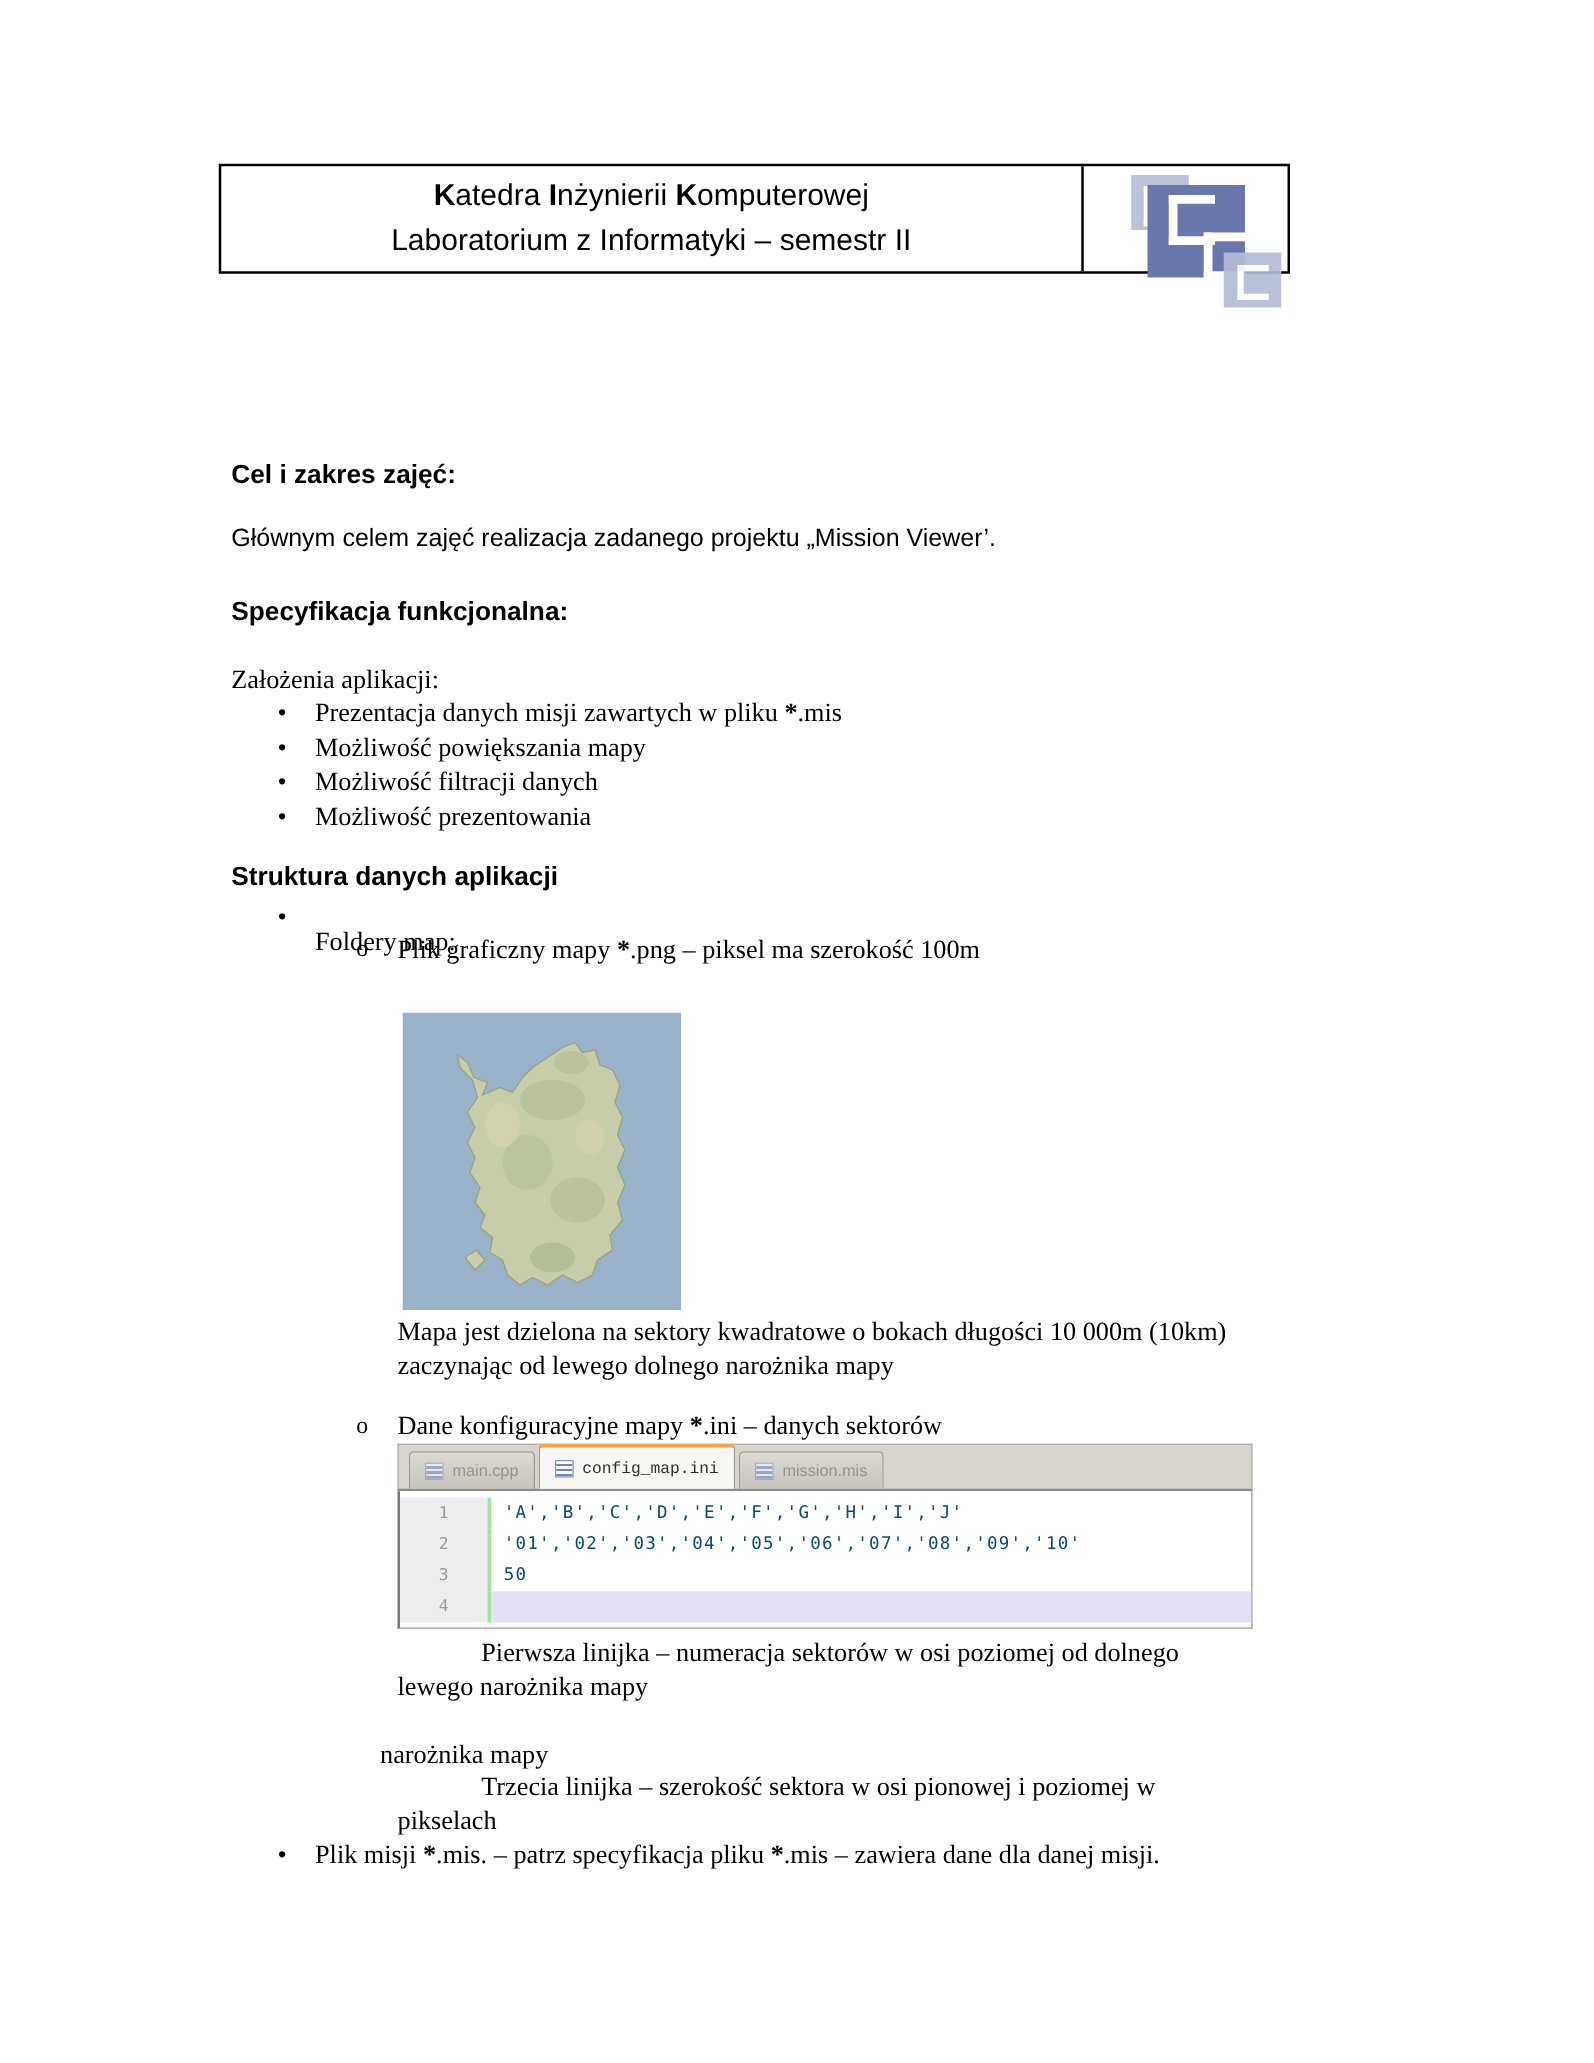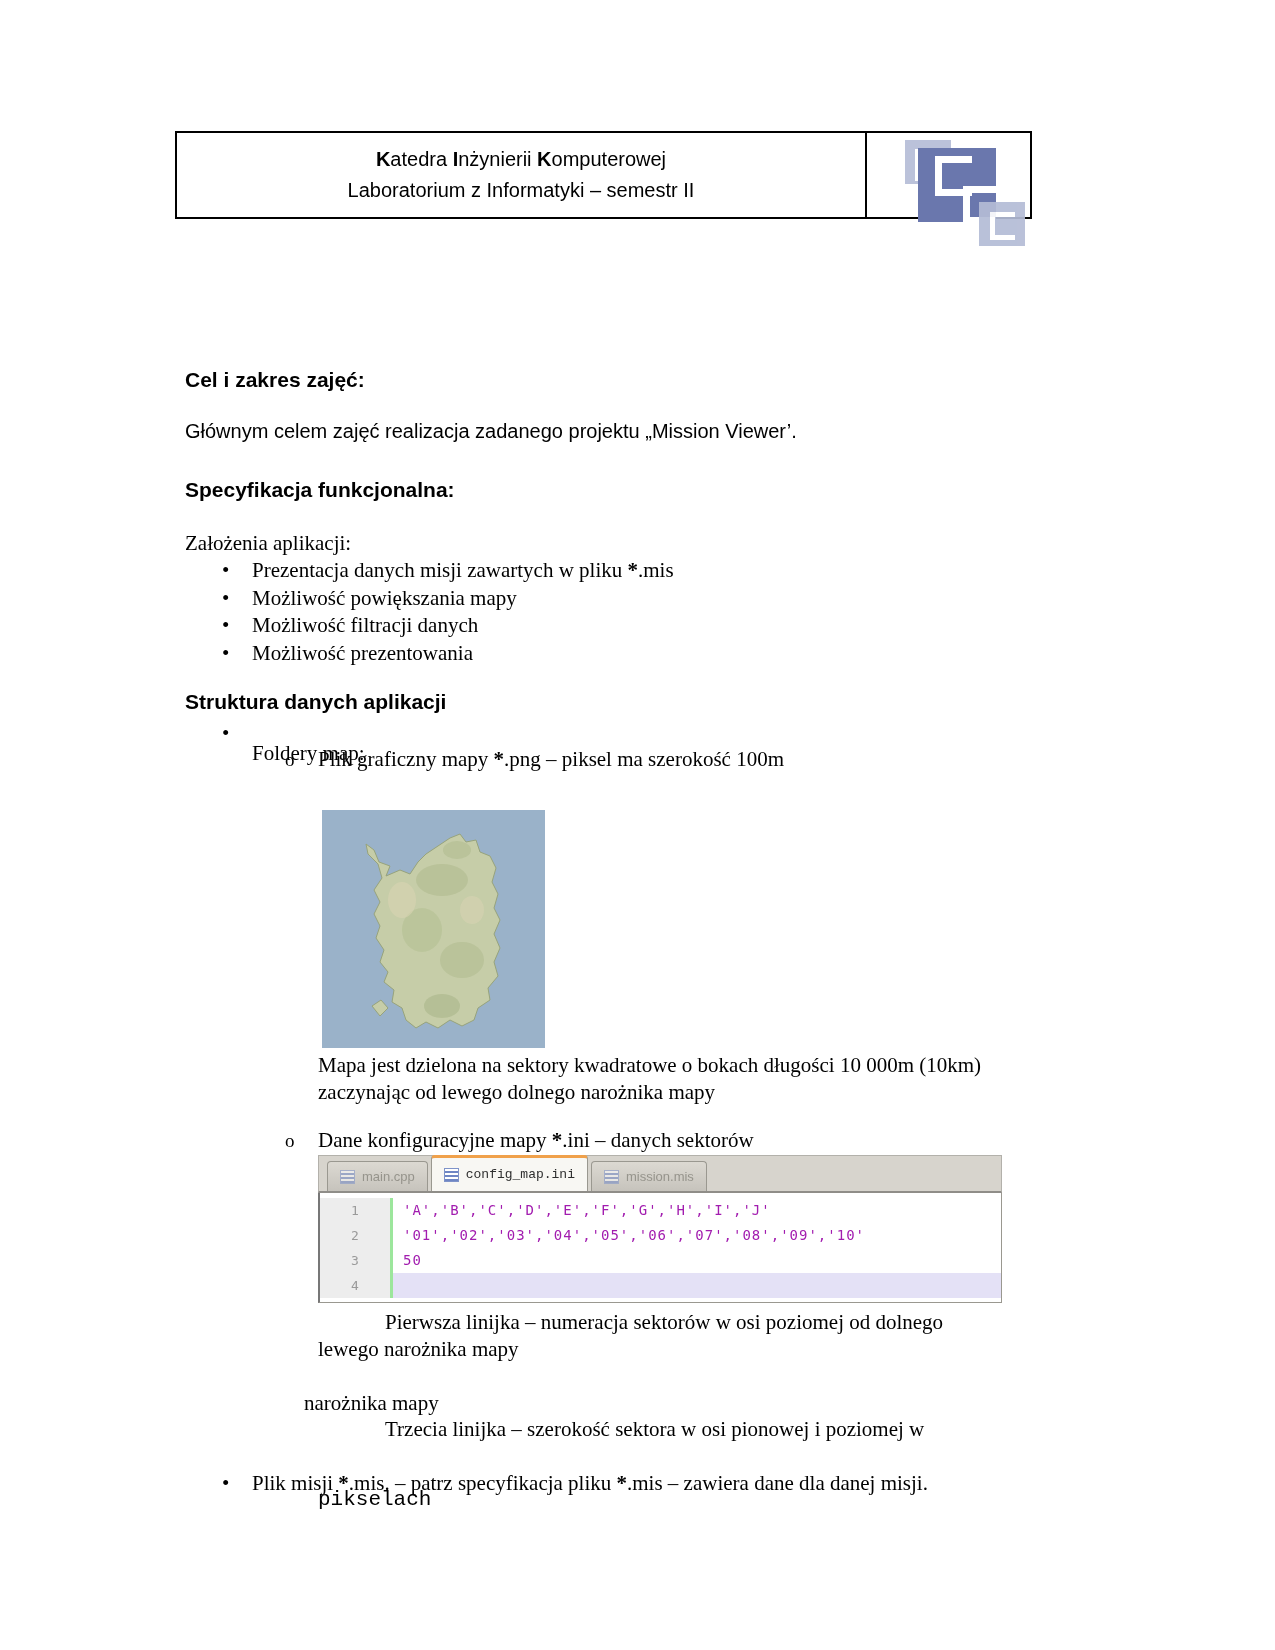--- a/index.html
+++ b/index.html
@@ -4,21 +4,21 @@
 <style>
   html,body{margin:0;padding:0;background:#ffffff;}
   #page{position:relative;width:1275px;height:1650px;background:#ffffff;overflow:hidden;
         font-family:"Liberation Serif", serif;color:#000;}
 
   
   .header-box{position:absolute;left:175px;top:131px;width:853px;height:84px;
               border:2px solid #000;display:flex;}
   .header-text{width:688px;border-right:2px solid #000;display:flex;flex-direction:column;
                justify-content:center;align-items:center;gap:8px;
-               font-family:"Liberation Sans", sans-serif;font-size:20px;color:#000;}
+               font-family:"Liberation Sans", sans-serif;font-size:24px;color:#000;}
   .header-text .b{font-weight:bold;}
   .logo-cell{flex:1;position:relative;overflow:visible;}
   .logo{position:absolute;left:38px;top:7px;width:120px;height:100px;}
   .logo .sq-light1{position:absolute;left:0;top:0;width:46px;height:44px;background:#b4bcd6;opacity:.9;}
   .logo .sq-light1 i{position:absolute;left:10px;top:9px;width:22px;height:22px;border:5px solid #fff;border-right:none;display:block;}
   .logo .sq-blue{position:absolute;left:13px;top:8px;width:78px;height:74px;background:#6a77ad;}
   .logo .c1{position:absolute;left:30px;top:16px;width:30px;height:26px;border:7px solid #fff;border-right:none;}
   .logo .c2{position:absolute;left:58px;top:46px;width:26px;height:24px;border:7px solid #fff;border-right:none;}
   .logo .sq-light2{position:absolute;left:74px;top:62px;width:46px;height:44px;background:#b4bcd6;opacity:.92;}
   .logo .sq-light2 i{position:absolute;left:11px;top:10px;width:20px;height:18px;border:5px solid #fff;border-right:none;display:block;}
@@ -48,21 +48,21 @@
   .tab.active{height:33px;background:#f8f7f3;border-top:3px solid #f0a14b;color:#2e2e2e;font-family:Liberation Mono, monospace;}
   .ficon{width:15px;height:14px;background:#fff;border:1px solid #7f93c9;box-sizing:border-box;
          background-image:repeating-linear-gradient(#ffffff 0 2px,#6f86c4 2px 4px);}
   .tab:not(.active) .ficon{opacity:.55;}
   .codearea{background:#ffffff;border:1px solid #9a9890;border-top:none;border-left:2px solid #777;
             padding-top:5px;padding-bottom:4px;}
   .crow{display:flex;height:25px;line-height:25px;}
   .lnum{width:70px;background:#ededed;color:#9a9a9a;text-align:center;
         font-family:"DejaVu Sans Mono", monospace;font-size:13px;}
   .gline{width:3px;background:#9ce69c;}
-  .ccode{flex:1;padding-left:10px;color:#a21caf;letter-spacing:1px;
+  .ccode{flex:1;padding-left:10px;color:#0c4a6e;letter-spacing:1px;
          font-family:"DejaVu Sans Mono", monospace;font-size:14px;white-space:pre;}
   .crow.hl .ccode{background:#e4e1f6;}
 </style>
 </head>
 <body>
 
 <div id="page">
 
   <div class="header-box">
     <div class="header-text">
@@ -171,18 +171,18 @@
         <span class="gline"></span>
         <span class="ccode"></span>
       </div>
     </div>
   </div>
 
   <div class="abs serif" style="left:385px;top:1310px;">Pierwsza linijka – numeracja sektorów w osi poziomej od dolnego</div>
   <div class="abs serif" style="left:318px;top:1337px;">lewego narożnika mapy</div>
   <div class="abs serif" style="left:304px;top:1391px;">narożnika mapy</div>
   <div class="abs serif" style="left:385px;top:1417px;">Trzecia linijka – szerokość sektora w osi pionowej i poziomej w</div>
-  <div class="abs serif" style="left:318px;top:1488px;font-family:Liberation Mono, monospace;">pikselach</div>
+  <div class="abs serif" style="left:318px;top:1444px;">pikselach</div>
 
   <div class="bullet-dot" style="top:1471px;">•</div>
   <div class="bullet-txt" style="top:1471px;"><span>Plik misji </span><span class="star">*</span><span>.mis. – patrz specyfikacja pliku </span><span class="star">*</span><span>.mis – zawiera dane dla danej misji.</span></div>
 
 </div>
 
 </body></html>

